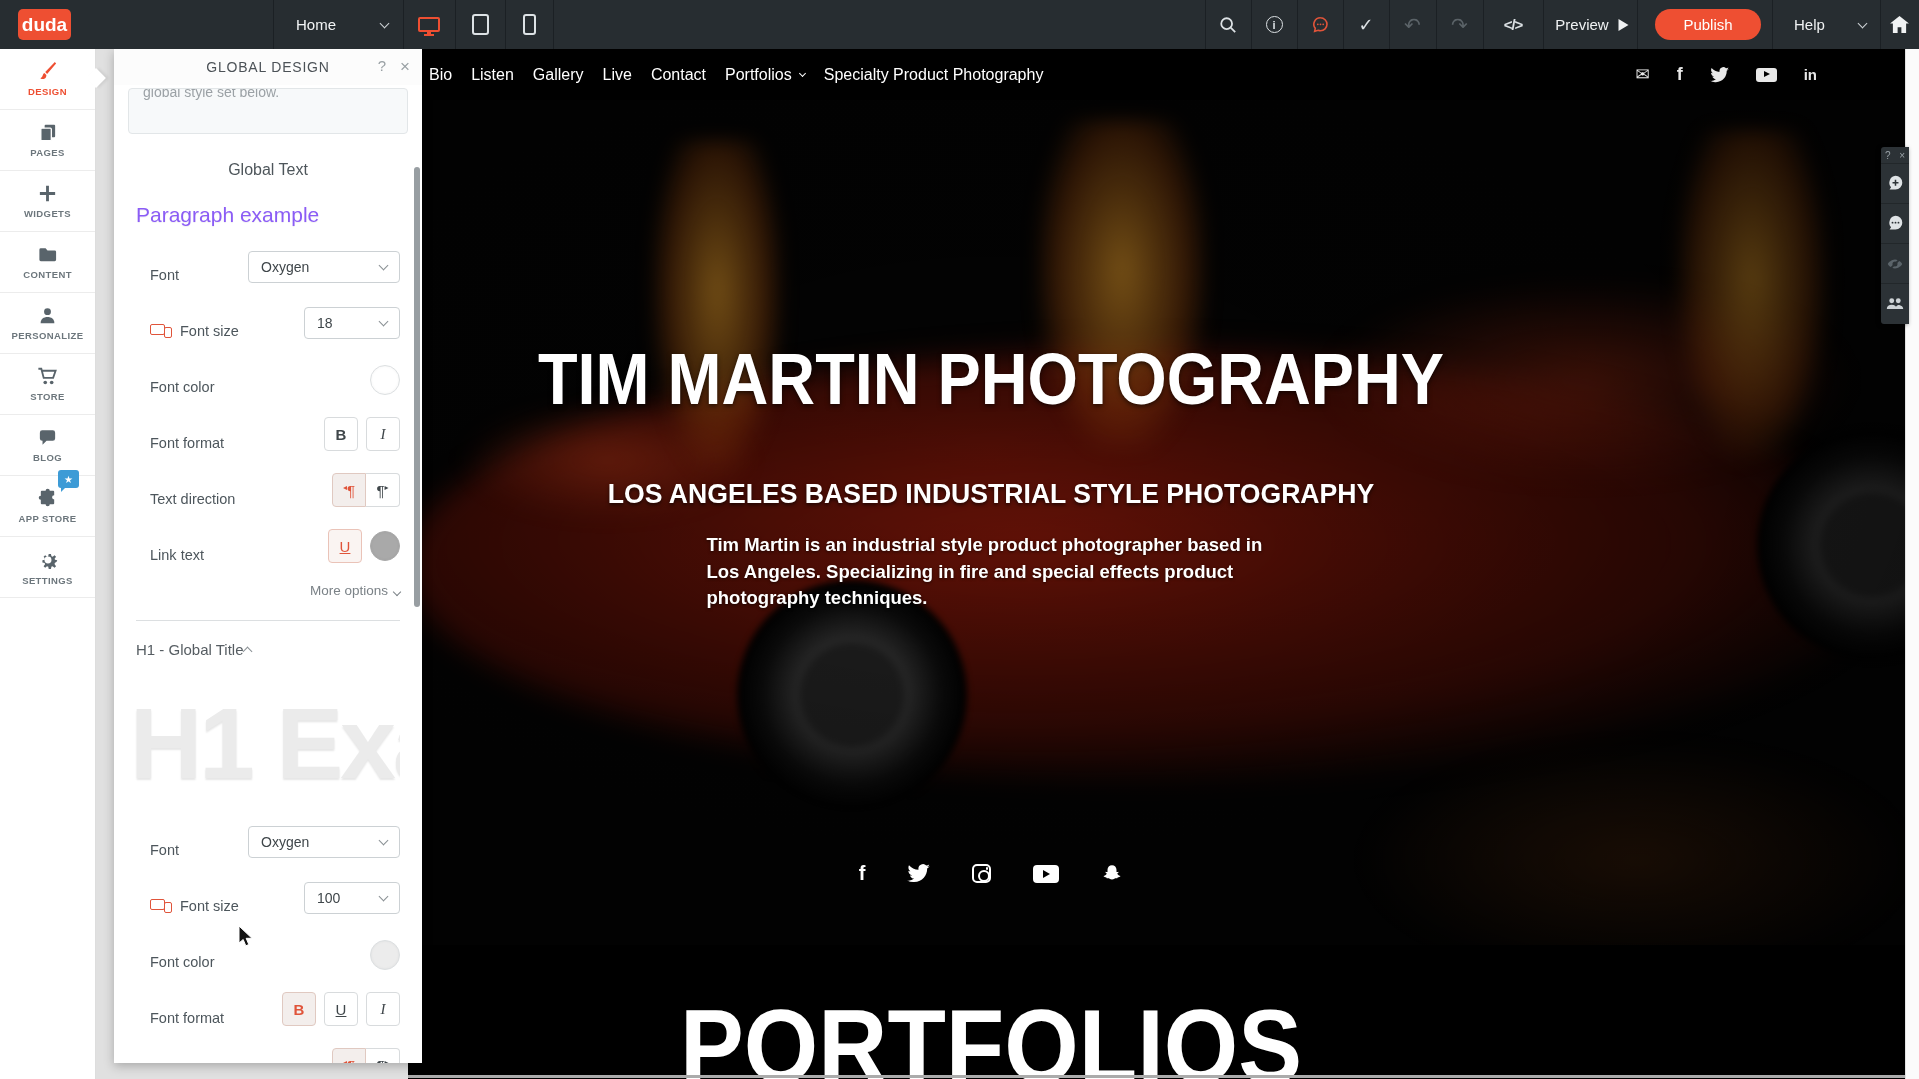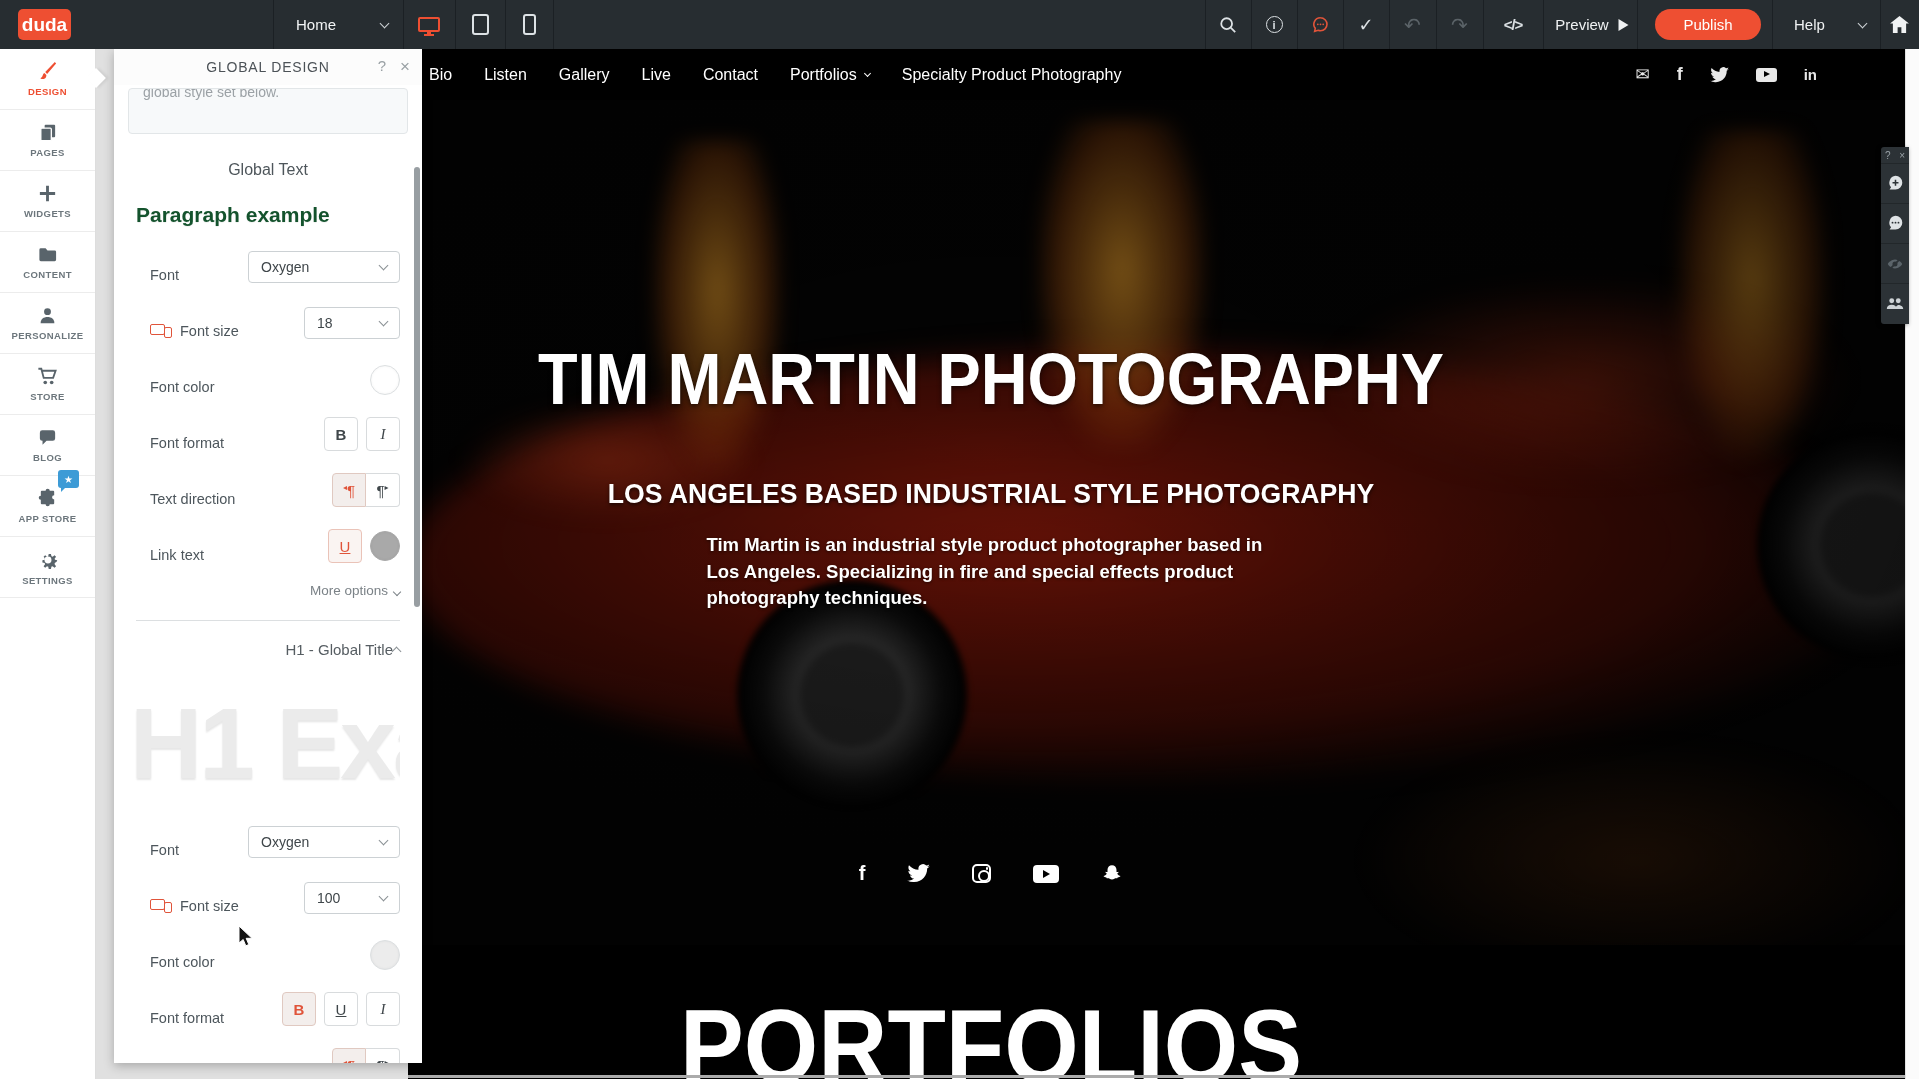--- a/index.html
+++ b/index.html
@@ -42,53 +42,53 @@
   #panel{position:absolute;left:114px;top:49px;width:308px;height:1014px;background:#fff;z-index:50;box-shadow:0 3px 10px rgba(0,0,0,.25);overflow:hidden;}
   #panel-header{height:36px;display:flex;align-items:center;position:relative;background:#fcfcfc;}
   #panel-title{flex:1;text-align:center;font-size:14px;letter-spacing:.8px;color:#4c5257;}
   .panel-hbtn{position:absolute;top:8px;color:#9aa1a5;font-size:15px;cursor:pointer;}
   #panel-help{right:36px;}
   #panel-close{right:12px;font-size:17px;}
   #panel-body{padding:0 22px;}
   #scroll-card{margin:3px -8px 0 -8px;height:46px;border:1px solid #e2e6e8;border-radius:4px;background:#f7f9fa;overflow:hidden;padding:0 14px;}
   #scroll-card span{display:block;margin-top:-7px;font-size:14px;line-height:20px;color:#9ba1a5;}
   #gt-heading{margin-top:27px;text-align:center;font-size:16px;color:#4e565b;}
-  #para-preview{margin-top:24px;font-size:21px;color:#14532d;text-shadow:0 1px 1px rgba(0,0,0,.06);font-weight:bold;}
+  #para-preview{margin-top:24px;font-size:21px;color:#8b5cf6;text-shadow:0 1px 1px rgba(0,0,0,.06);}
   .prow{display:flex;align-items:flex-end;justify-content:space-between;margin-top:22px;min-height:34px;margin-left:14px;}
   .plabel{font-size:14.5px;color:#4d565c;display:flex;align-items:center;gap:8px;}
   .pselect{width:152px;height:32px;border:1px solid #ccd1d4;border-radius:4px;background:#fff;display:flex;align-items:center;justify-content:space-between;padding:0 12px;font-size:14px;color:#3f464a;cursor:pointer;}
   .pselect.small{width:96px;}
   .pselect .chev{border-color:#8a9094;}
   .swatch{width:30px;height:30px;border-radius:50%;border:1px solid #dcdfe1;background:#fff;cursor:pointer;box-shadow:inset 0 0 3px rgba(0,0,0,.06);}
   .swatch.gray{background:#ececec;}
   .swatch.fill{background:#a9a9a9;border-color:#a9a9a9;}
   .btn-group{display:flex;gap:8px;align-items:center;}
   .fbtn{width:34px;height:34px;border:1px solid #d8dbdd;border-radius:4px;background:#fff;display:flex;align-items:center;justify-content:center;font-size:15px;color:#3f464a;cursor:pointer;}
   .fbtn.bold{font-weight:bold;}
   .fbtn.italic{font-style:italic;font-family:"Liberation Serif",serif;}
   .fbtn.underline{text-decoration:underline;}
   .fbtn.on{background:#f3eeec;border-color:#e0c9c1;color:#e0543a;}
   .fbtn.on-u{background:#faf4f2;border-color:#eac3b8;color:#e0543a;}
   .dir-glyph{font-size:15px;}
   .dir-glyph sup{font-size:8px;}
   #more-options{margin-top:20px;text-align:right;font-size:13.5px;color:#7b8287;cursor:pointer;}
   #more-options .chev{border-color:#7b8287;width:6px;height:6px;margin-left:6px;}
   .pdivider{margin-top:22px;border-top:1px solid #dcdfe1;}
-  #h1-header{margin-top:20px;display:flex;align-items:center;justify-content:flex-end;cursor:pointer;}
+  #h1-header{margin-top:20px;display:flex;align-items:center;justify-content:flex-start;cursor:pointer;}
   #h1-header span{font-size:15px;color:#565d62;}
   .chev-up{display:inline-block;width:7px;height:7px;border-left:1.6px solid #8a9094;border-top:1.6px solid #8a9094;transform:rotate(45deg);margin-top:4px;}
   #h1-preview{margin-top:10px;height:150px;font-size:100px;font-weight:bold;color:#ebebeb;letter-spacing:-3px;white-space:nowrap;overflow:hidden;text-shadow:0 2px 2px rgba(0,0,0,.10);line-height:150px;margin-left:-6px;}
   #panel-scrollbar{position:absolute;right:2px;top:118px;width:6px;height:440px;background:#757d83;border-radius:3px;opacity:.75;}
   .resp-icon{display:inline-block;position:relative;width:22px;height:16px;}
   .resp-icon .m{position:absolute;left:0;top:1px;width:15px;height:11px;border:1.6px solid #e0543a;border-radius:2px;}
   .resp-icon .p{position:absolute;right:0;top:4px;width:8px;height:11px;border:1.6px solid #e0543a;border-radius:2px;background:#fff;}
 
   
   #site{position:absolute;left:77px;top:49px;width:1828px;height:1030px;background:#000;z-index:10;overflow:hidden;}
-  #site-nav{position:relative;height:51px;display:flex;align-items:center;padding-left:352px;gap:32px;z-index:5;}
+  #site-nav{position:relative;height:51px;display:flex;align-items:center;padding-left:352px;gap:19px;z-index:5;}
   .nav-link{color:#fff;font-size:16px;white-space:nowrap;cursor:pointer;display:flex;align-items:center;gap:8px;}
   .nav-link .chev{border-color:#fff;width:5px;height:5px;}
   #nav-social{position:absolute;right:88px;top:0;height:51px;display:flex;align-items:center;gap:27px;z-index:5;}
   .ns-icon{color:#e8e8e8;font-size:17px;cursor:pointer;display:flex;align-items:center;}
   #hero{position:absolute;left:0;top:51px;width:1828px;height:845px;overflow:hidden;background:#040404;}
   .fx{position:absolute;pointer-events:none;}
   .flame{width:130px;height:330px;background:radial-gradient(ellipse at 50% 45%,rgba(244,166,44,.75),rgba(200,90,16,.38) 55%,transparent 75%);filter:blur(9px);}
   .car-body{left:330px;top:250px;width:1480px;height:430px;background:radial-gradient(ellipse at 42% 45%,rgba(150,26,10,.92),rgba(96,16,6,.75) 55%,rgba(20,3,2,0) 78%);filter:blur(14px);border-radius:50%;}
   .car-hl{left:380px;top:300px;width:300px;height:120px;background:radial-gradient(ellipse,rgba(220,70,30,.5),transparent 70%);filter:blur(10px);}
   .car-hl2{left:1250px;top:180px;width:520px;height:200px;background:radial-gradient(ellipse,rgba(190,50,20,.55),transparent 72%);filter:blur(12px);}

